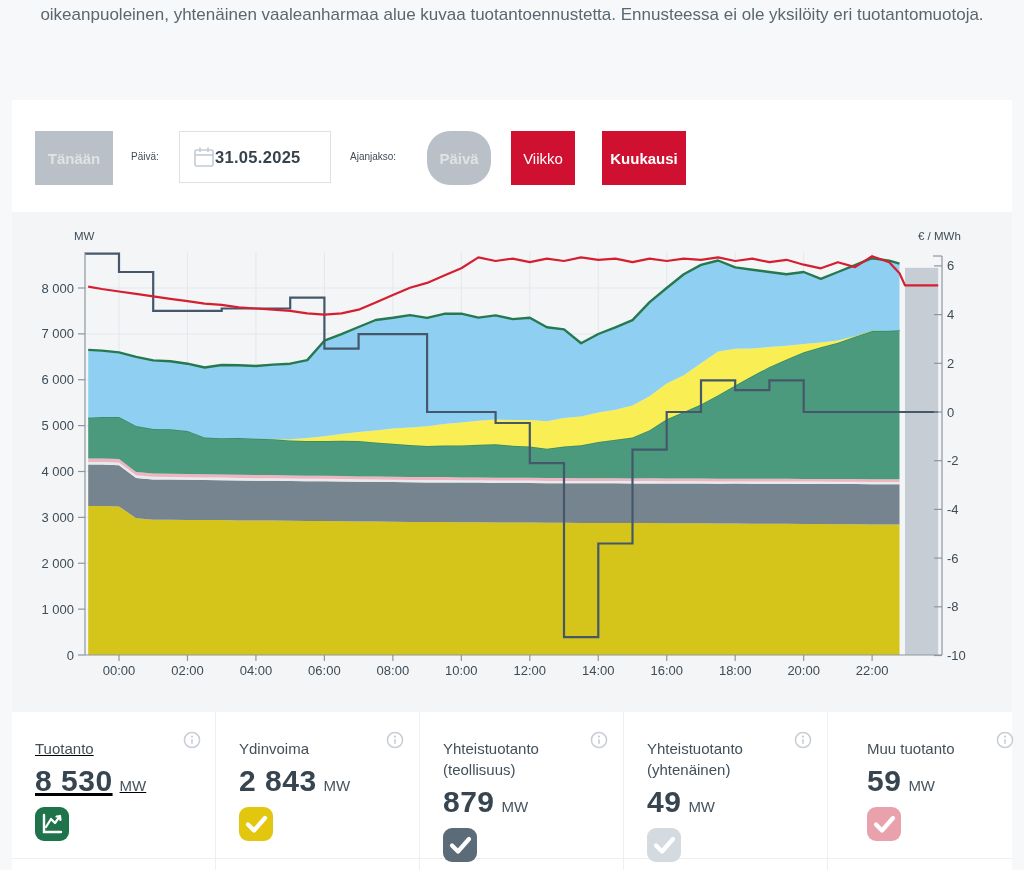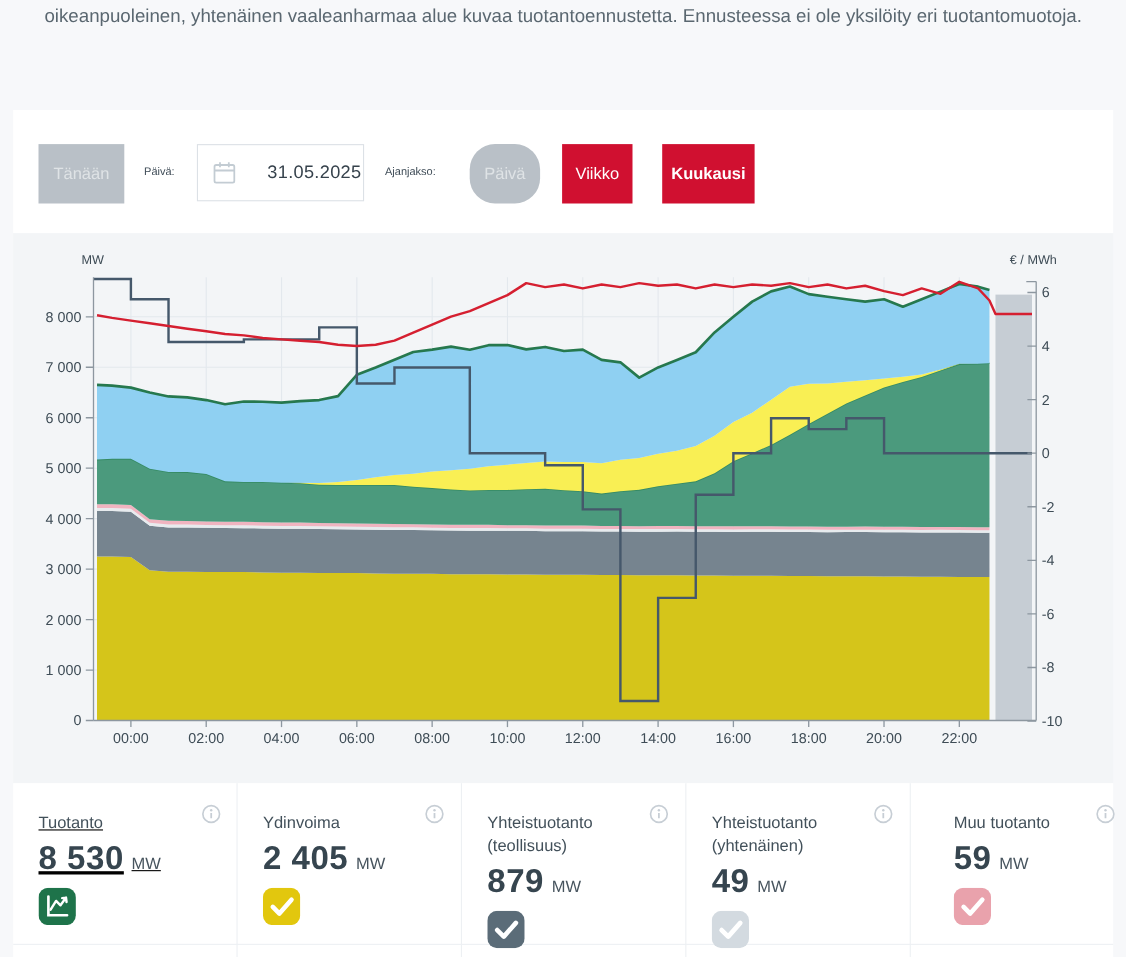--- a/index.html
+++ b/index.html
@@ -1,26 +1,26 @@
 <!DOCTYPE html>
 <html><head>
 <meta charset="utf-8">
 <style>
   html,body{margin:0;padding:0;background:#f7f8fa;font-family:"Liberation Sans",sans-serif;}
   .page{position:relative;width:1024px;height:870px;overflow:hidden;background:#f7f8fa;}
   .intro{position:absolute;top:5px;left:0;right:0;text-align:center;font-size:17px;color:#5a6770;}
   
   .controls{position:absolute;left:12px;top:100px;width:1000px;height:112px;background:#ffffff;}
   .btn{position:absolute;top:31px;height:54px;border:none;font-size:15px;font-family:inherit;cursor:pointer;display:flex;align-items:center;justify-content:center;}
-  .btn-gray{background:#b9c0c7;color:#dfe3e6;}
+  .btn-gray{background:#b9c0c7;color:#dfe3e6;font-weight:bold;}
   .btn-red{background:#d01030;color:#ffffff;}
   .ctl-label{position:absolute;top:0;height:112px;display:flex;align-items:center;font-size:10px;color:#3f4c57;}
   .date-box{position:absolute;left:167px;top:31px;width:152px;height:52px;background:#fff;border:1px solid #dce1e6;display:flex;align-items:center;box-sizing:border-box;cursor:pointer;}
   .date-box svg{margin-left:13px;}
-  .date-val{margin-left:28px;font-size:16.5px;font-weight:normal;color:#36424c;letter-spacing:.3px;text-align:center;}
+  .date-val{margin-left:0;font-size:16.5px;font-weight:bold;color:#36424c;letter-spacing:.3px;text-align:center;}
   
   .chartwrap{position:absolute;left:12px;top:212px;width:1000px;height:500px;background:#f3f5f7;}
   .chartwrap svg{display:block;}
   svg text{font-family:"Liberation Sans",sans-serif;}
   
   .cards{position:absolute;left:12px;top:712px;width:1000px;height:158px;background:#ffffff;}
   .vdiv{position:absolute;top:0;width:1px;height:158px;background:#edf0f3;}
   .hdiv{position:absolute;left:0;top:146px;width:1000px;height:1px;background:#edf0f3;}
   .card{position:absolute;top:0;height:146px;box-sizing:border-box;padding:26px 18px 0 23px;}
   .card-label{font-size:15px;line-height:21px;color:#42505a;}
@@ -190,21 +190,21 @@
     <div class="card" style="left:204px;width:202px;">
       <span class="info">
         <svg width="18" height="18" viewBox="0 0 18 18">
             <circle cx="9" cy="9" r="7.6" fill="none" stroke="#c7ced5" stroke-width="1.5"></circle>
             <circle cx="9" cy="5.6" r="1.1" fill="#c7ced5"></circle>
             <line x1="9" y1="8.2" x2="9" y2="12.8" stroke="#c7ced5" stroke-width="1.6"></line>
           </svg>
       </span>
       <div class="card-label">Ydinvoima</div>
       <div class="card-value">
-        <span class="num">2 405</span>
+        <span class="num">2 843</span>
           <span class="unit">MW</span>
       </div>
       <div class="card-icon">
         <svg width="34" height="34" viewBox="0 0 34 34">
           <rect x="0" y="0" width="34" height="34" rx="9" fill="#e2c70e"></rect>
           <path d="M9 17.5 L15 23.5 L26 11" fill="none" stroke="#fff" stroke-width="4.2" stroke-linecap="round" stroke-linejoin="round"></path>
         </svg>
       </div>
     </div>
 

